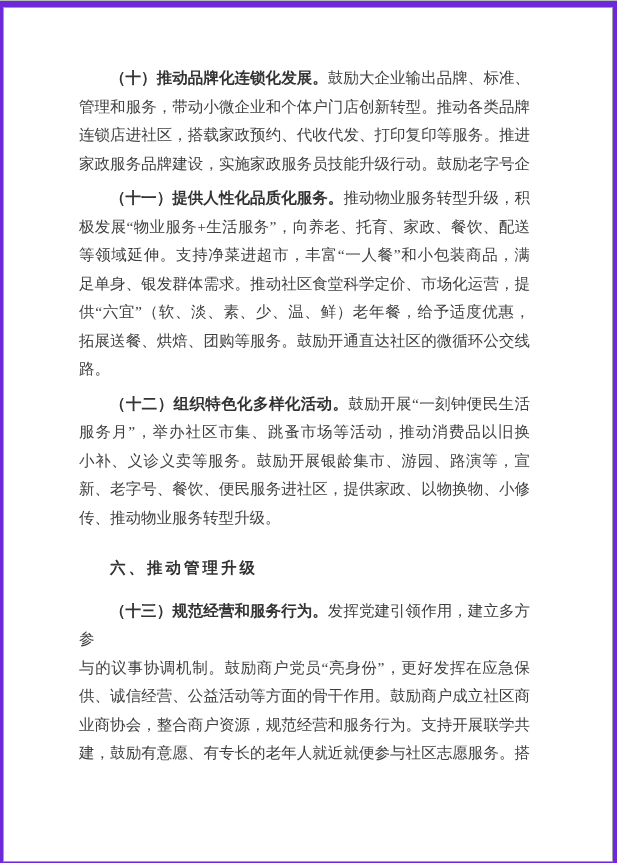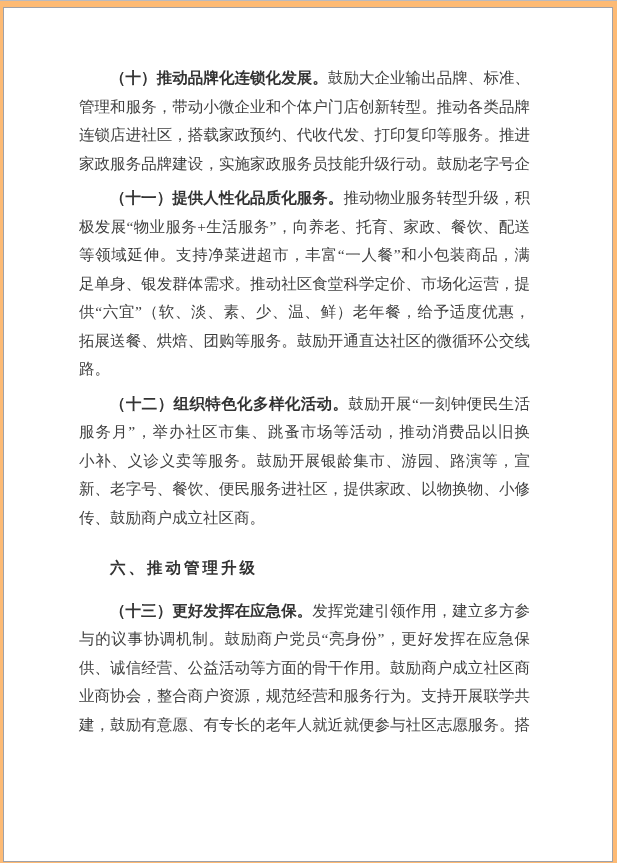--- a/index.html
+++ b/index.html
@@ -7,21 +7,21 @@
     padding: 0;
     width: 617px;
     height: 863px;
     overflow: hidden;
     font-family: "Liberation Serif", "DejaVu Serif", serif;
   }
   .canvas {
     position: relative;
     width: 617px;
     height: 863px;
-    background: #fdba74;
+    background: #6d28d9;
     border-top: 1px solid #b9bac0;
     box-sizing: border-box;
   }
   .page {
     position: absolute;
     left: 3px;
     top: 6px;
     right: 4px;
     bottom: 1px;
     background: #ffffff;
@@ -81,25 +81,25 @@
           <div class="line just"><span>足单身、银发群体需求。推动社区食堂科学定价、市场化运营，提</span></div>
           <div class="line just"><span>供“六宜”（软、淡、素、少、温、鲜）老年餐，给予适度优惠，</span></div>
           <div class="line just"><span>拓展送餐、烘焙、团购等服务。鼓励开通直达社区的微循环公交线</span></div>
           <div class="line"><span>路。</span></div>
         </div>
         <div class="para">
           <div class="line just indent"><b class="lead">（十二）组织特色化多样化活动。</b><span>鼓励开展“一刻钟便民生活</span></div>
           <div class="line just"><span>服务月”，举办社区市集、跳蚤市场等活动，推动消费品以旧换</span></div>
           <div class="line just"><span>小补、义诊义卖等服务。鼓励开展银龄集市、游园、路演等，宣</span></div>
           <div class="line just"><span>新、老字号、餐饮、便民服务进社区，提供家政、以物换物、小修</span></div>
-          <div class="line"><span>传、鼓励商户成立社区商。</span></div>
+          <div class="line"><span>传、推动物业服务转型升级。</span></div>
         </div>
         <div class="heading">六、推动管理升级</div>
         <div class="para">
-          <div class="line just indent"><b class="lead">（十三）更好发挥在应急保。</b><span>发挥党建引领作用，建立多方参</span></div>
+          <div class="line just indent"><b class="lead">（十三）规范经营和服务行为。</b><span>发挥党建引领作用，建立多方参</span></div>
           <div class="line just"><span>与的议事协调机制。鼓励商户党员“亮身份”，更好发挥在应急保</span></div>
           <div class="line just"><span>供、诚信经营、公益活动等方面的骨干作用。鼓励商户成立社区商</span></div>
           <div class="line just"><span>业商协会，整合商户资源，规范经营和服务行为。支持开展联学共</span></div>
           <div class="line just"><span>建，鼓励有意愿、有专长的老年人就近就便参与社区志愿服务。搭</span></div>
         </div>
       </div>
   </div>
 </div>
 
 </body></html>

